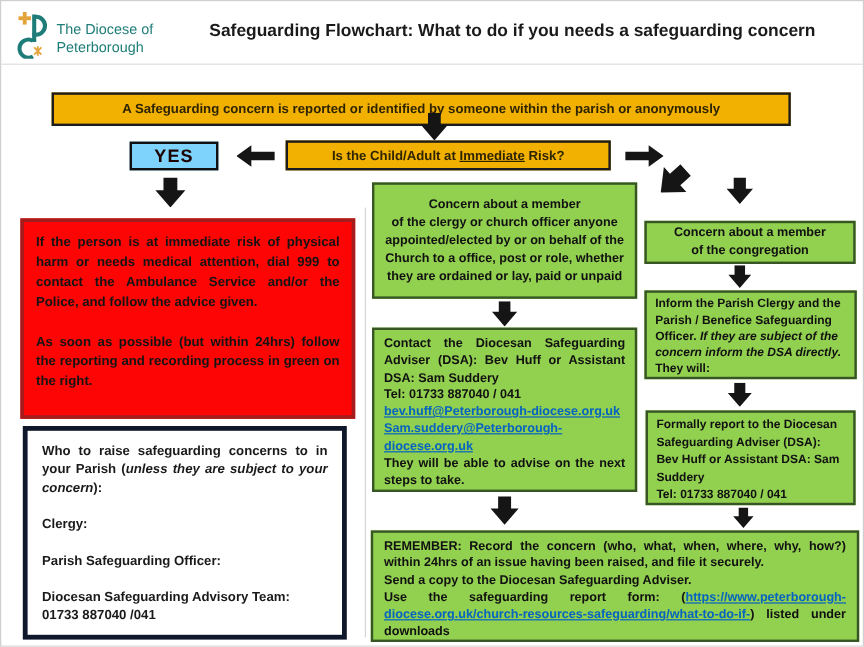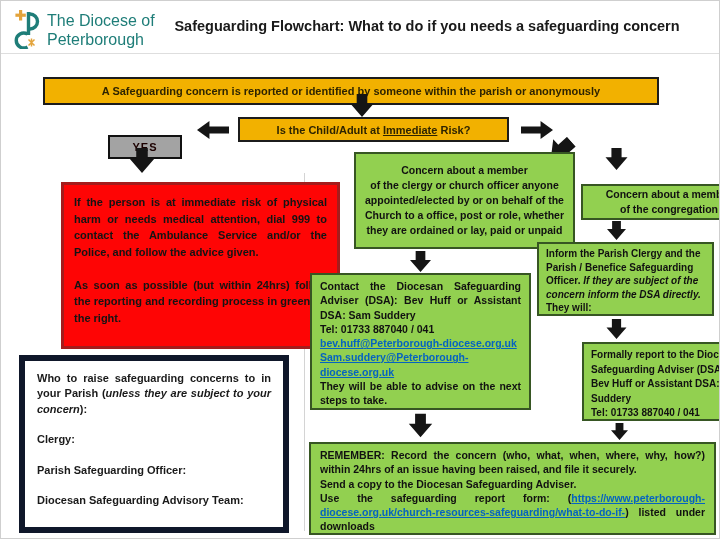--- a/index.html
+++ b/index.html
@@ -4,39 +4,39 @@
 <style>
   html,body{margin:0;padding:0;background:#fff;}
   #canvas{
     position:relative;width:720px;height:539px;background:#ffffff;
     font-family:"Liberation Sans",sans-serif;overflow:hidden;
     border:1px solid #cfcfcf;box-sizing:border-box;
   }
   .abs{position:absolute;box-sizing:border-box;}
   
   #logo{left:13px;top:8px;display:flex;gap:6px;align-items:center;}
-  #logo-text{color:#1E7D78;font-size:16px;line-height:1.18;font-weight:500;}
+  #logo-text{color:#1E7D78;font-size:12px;line-height:1.18;font-weight:500;}
   #page-title{left:140px;right:6px;top:17px;text-align:center;font-size:14.5px;font-weight:700;color:#1a1a1a;}
   #header-rule{left:0;top:52px;width:720px;height:1px;background:#dedede;}
   #faint-line{left:303px;top:172px;width:1px;height:358px;background:#d4d4d4;}
   
   .box{font-weight:700;color:#141414;}
   .gold{background:#F2B100;border:2px solid #1c1c1c;color:#2e2400;display:flex;align-items:center;justify-content:center;text-align:center;}
   .green{background:#92D050;border:2px solid #375623;color:#111;}
   .center-flex{display:flex;align-items:center;justify-content:center;text-align:center;}
-  .pl{white-space:pre-line;margin-left:44px;}
+  .pl{white-space:pre-line;}
   .just{text-align:justify;}
   .link{color:#0563C1;text-decoration:underline;cursor:pointer;overflow-wrap:anywhere;}
   
   #report-box{left:42px;top:76px;width:616px;height:28px;font-size:11px;}
   #question-box{left:237px;top:116px;width:271px;height:25px;font-size:11px;}
-  #yes-box{left:107px;top:117px;width:74px;height:24px;background:#a3a3a3;border:2px solid #111;display:flex;align-items:center;justify-content:center;font-size:11px;letter-spacing:1px;color:#1c0000;margin-top:17px;}
+  #yes-box{left:107px;top:117px;width:74px;height:24px;background:#7dd3fc;border:2px solid #111;display:flex;align-items:center;justify-content:center;font-size:15px;letter-spacing:1px;color:#1c0000;}
   #no-box{left:580px;top:115px;width:80px;height:25px;font-size:13px;letter-spacing:1px;display:flex;align-items:center;justify-content:center;}
   #red-box{left:16px;top:181px;width:279px;height:167px;background:#FE0505;border:3px solid #A51C1C;padding:9px 10px;font-size:11px;line-height:1.5;}
-  #who-box{left:18px;top:354px;width:270px;height:178px;background:#fff;border:6px solid #0f172a;padding:10px 12px;font-size:11px;line-height:1.4;color:#1a1a1a;}
+  #who-box{left:18px;top:354px;width:270px;height:178px;background:#fff;border:4px solid #0f172a;padding:10px 12px;font-size:11px;line-height:1.4;color:#1a1a1a;}
   #who-box .gap{margin-top:15px;}
   #clergy-box{left:309px;top:151px;width:221px;height:97px;font-size:10.5px;line-height:1.42;padding:4px 6px;}
   #contact-box{left:309px;top:272px;width:221px;height:137px;font-size:10.5px;line-height:1.36;padding:4px 8px;}
   #congregation-box{left:536px;top:183px;width:176px;height:36px;font-size:10.5px;line-height:1.4;}
   #inform-box{left:536px;top:241px;width:177px;height:74px;font-size:10px;line-height:1.35;padding:3px 7px;}
   #formal-box{left:537px;top:341px;width:175px;height:79px;font-size:10px;line-height:1.45;padding:4px 7px;}
   #remember-box{left:308px;top:441px;width:407px;height:93px;font-size:10.5px;line-height:1.36;padding:4px 9px;border-width:2.5px;}
   .arrow svg{display:block;}
   .arrow{line-height:0;}
   i{}
@@ -117,20 +117,21 @@
 
 As soon as possible (but within 24hrs) follow the reporting and recording process in green on the right.</div>
 
   <div class="abs box" id="who-box">
     <div class="just">
       <span>Who to raise safeguarding concerns to in your Parish (</span><i>unless they are subject to your concern</i><span>):</span>
     </div>
     <div class="gap">Clergy:</div>
     <div class="gap">Parish Safeguarding Officer:</div>
     <div class="gap">Diocesan Safeguarding Advisory Team:</div>
+    <div>01733 887040 /041</div>
   </div>
 
   <div class="abs box green pl center-flex" id="clergy-box">Concern about a  member
 of the clergy or church  officer anyone
 appointed/elected by or on behalf of the
 Church to a office, post or role, whether
 they are ordained or lay, paid or unpaid</div>
 
   <div class="abs arrow" style="left:406px;top:250px;">
     <svg width="27" height="21" viewBox="0 0 30 26">

